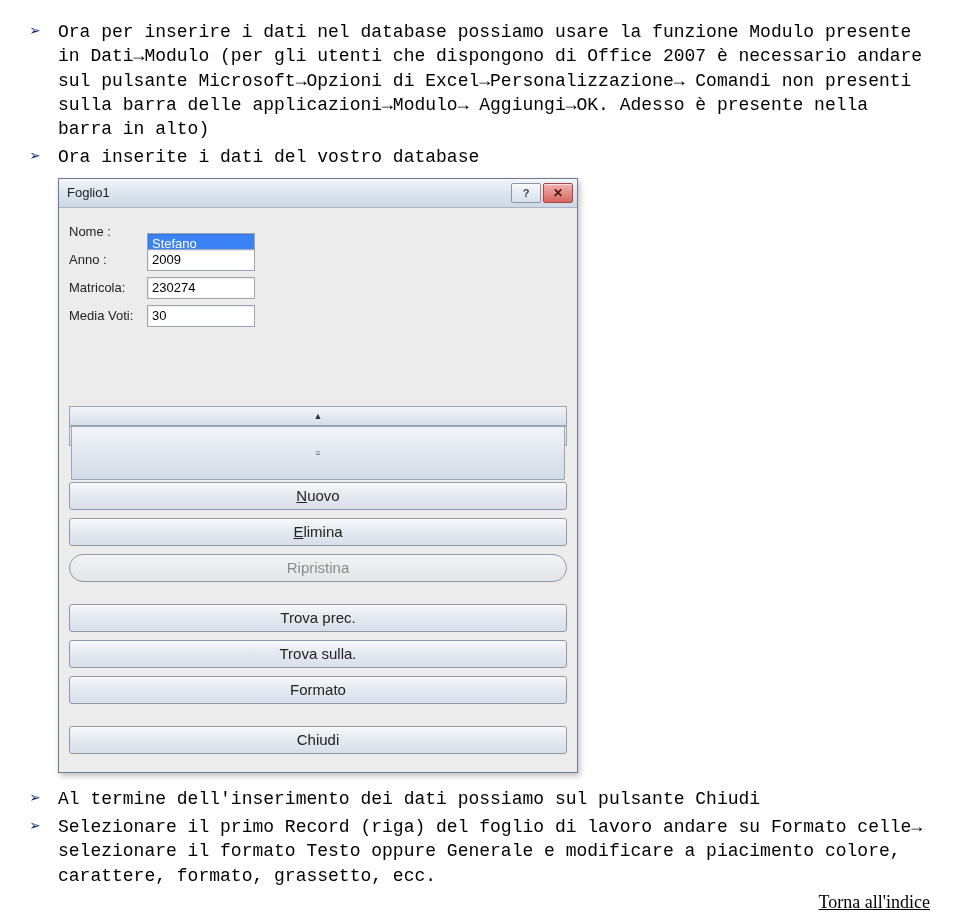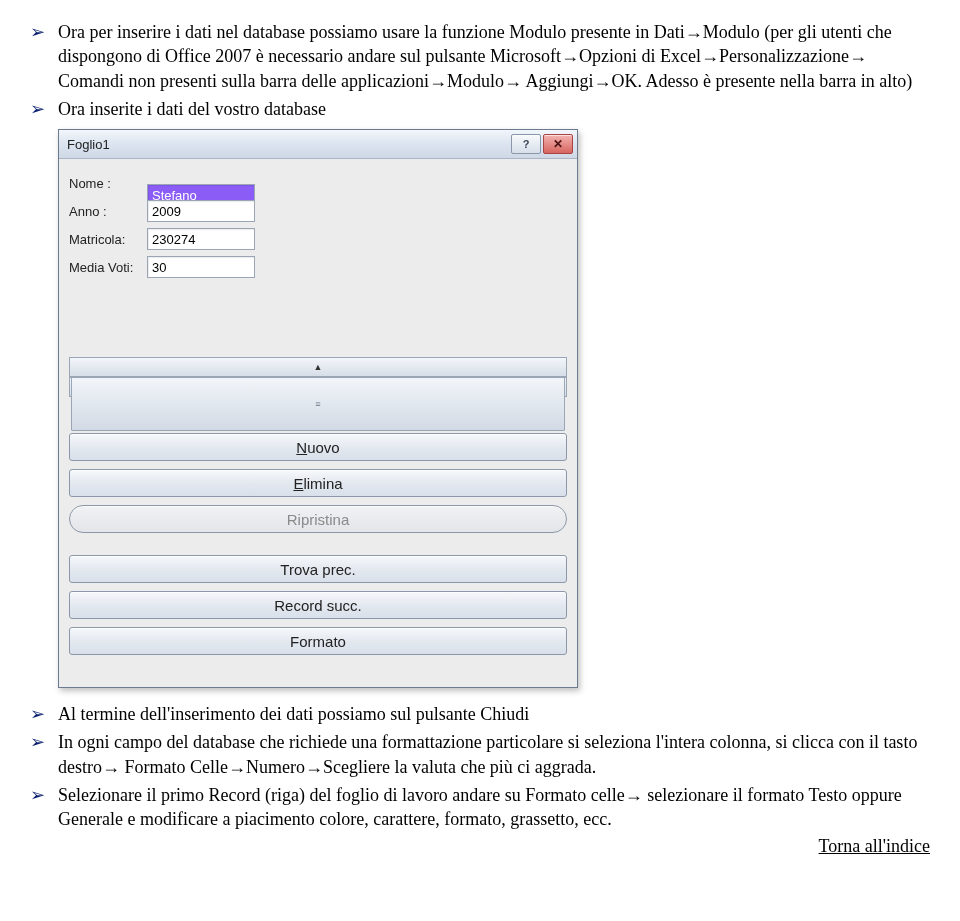--- a/index.html
+++ b/index.html
@@ -14,20 +14,21 @@
   .bullet-list {
     list-style: none;
     padding: 0;
     margin: 0;
   }
   .bullet-list > li {
     position: relative;
     padding-left: 28px;
     margin-bottom: 4px;
     line-height: 1.35;
+    font-family: Liberation Mono, monospace;
   }
   .bullet-list > li::before {
     content: "➢";
     position: absolute;
     left: 0;
     top: 0;
     color: #0a1f6e;
     font-size: 18px;
   }
   .dialog-wrap {
@@ -95,21 +96,21 @@
   .field-input {
     height: 18px;
     border: 1px solid #9aa6b6;
     background: #fff;
     padding: 1px 4px;
     font-size: 13px;
     font-family: inherit;
     box-shadow: inset 1px 1px 1px rgba(0,0,0,0.08);
   }
   .field-input.selected {
-    background: #8b5cf6;
+    background: #3b82f6;
     color: #fff;
     margin-top: 24px;
   }
   .scrollbar {
     flex: 0 0 18px;
     display: flex;
     flex-direction: column;
     align-items: stretch;
     height: 420px;
   }
@@ -229,29 +230,29 @@
         <div class="counter">1 di 6</div>
         <div class="dbtn">
             <span><span class="u">N</span><span>uovo</span></span>
           </div>
         <div class="dbtn">
             <span><span class="u">E</span><span>limina</span></span>
           </div>
         <div class="dbtn disabled">Ripristina</div>
         <div class="gap"></div>
         <div class="dbtn">Trova prec.</div>
-        <div class="dbtn">Record succ.</div>
+        <div class="dbtn">Trova sulla.</div>
         <div class="dbtn">Formato</div>
         <div class="gap"></div>
+        <div class="dbtn">Chiudi</div>
       </div>
     </div>
   </div>
 </div>
 
 <ul class="bullet-list">
   <li>Al termine dell'inserimento dei dati possiamo sul pulsante Chiudi</li>
-  <li>In ogni campo del database che richiede una formattazione particolare si seleziona l'intera colonna, si clicca con il tasto destro→ Formato Celle→Numero→Scegliere la valuta che più ci aggrada.</li>
   <li>Selezionare il primo Record (riga) del foglio di lavoro andare su Formato celle→ selezionare il formato Testo oppure Generale e modificare a piacimento colore, carattere, formato, grassetto, ecc.</li>
 </ul>
 
 <div class="footer-link">
   <span class="link">Torna all'indice</span>
 </div>
 
 </body></html>

